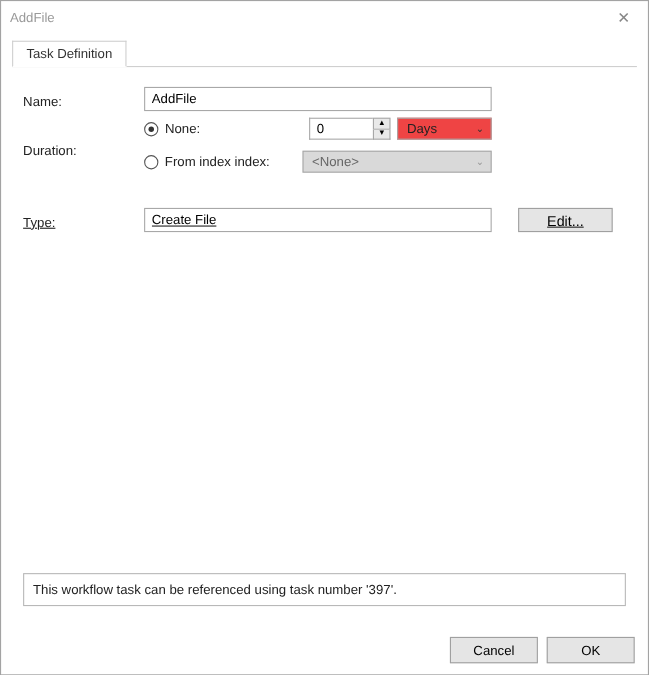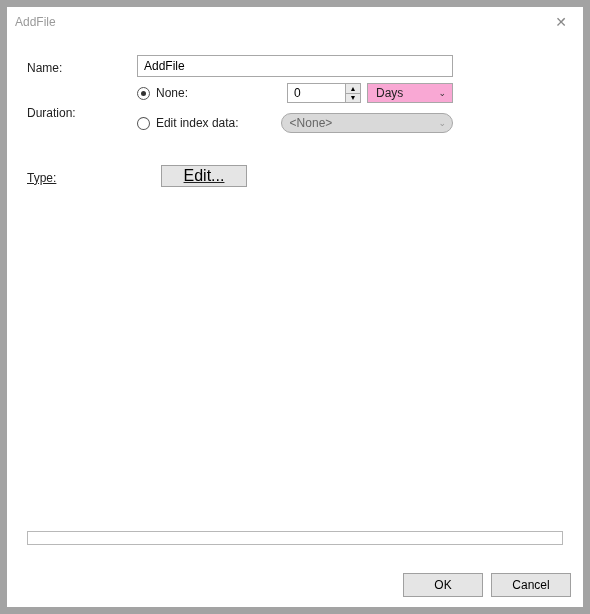--- a/index.html
+++ b/index.html
@@ -1,19 +1,19 @@
 <!DOCTYPE html>
 <html><head>
 <meta charset="utf-8">
 <style>
   * { box-sizing: border-box; font-family: "Segoe UI", Tahoma, sans-serif; }
   html, body { margin: 0; padding: 0; }
   body { width: 590px; height: 614px; background: #fff; }
 
-  .window { width: 590px; height: 614px; border: 7px solid #a3a3a3; display: flex; flex-direction: column; background: #fff; }
+  .window { width: 590px; height: 614px; border: 1px solid #a3a3a3; display: flex; flex-direction: column; background: #fff; }
 
   .titlebar { height: 30px; display: flex; align-items: center; justify-content: space-between; padding: 0 0 0 8px; color: #9a9a9a; font-size: 12px; }
   .titlebar .close { width: 44px; height: 30px; display: flex; align-items: center; justify-content: center; font-size: 14px; color: #888; }
 
   .client { flex: 1; display: flex; flex-direction: column; }
 
   .tabstrip { position: relative; height: 24px; margin: 6px 10px 0 10px; }
   .tabstrip::after { 
     content: ""; position: absolute; left: 0; right: 0; bottom: 0; height: 1px; background: #cfcfcf;
   }
@@ -40,48 +40,51 @@
   .dur-line { display: flex; align-items: center; height: 24px; margin-bottom: 6px; }
   .radio { width: 13px; height: 13px; border-radius: 50%; border: 1px solid #555; margin-right: 6px; display: inline-flex; align-items: center; justify-content: center; background: #fff; }
   .radio.checked::after { content: ""; width: 5px; height: 5px; border-radius: 50%; background: #333; }
   .radio-lbl { }
   .num-wrap { display: flex; margin-left: auto; }
   .num-input { width: 58px; height: 20px; border: 1px solid #a8a8a8; border-right: none; padding: 0 6px; font-size: 12px; }
   .spin { width: 16px; display: flex; flex-direction: column; }
   .spin button { flex: 1; border: 1px solid #a8a8a8; background: #e9e9e9; font-size: 7px; line-height: 1; padding: 0; }
   .spin button + button { border-top: none; }
 
-  .combo { position: relative; height: 20px; border: 1px solid #a8a8a8; background: #f9a8d4; display: flex; align-items: center; padding: 0 22px 0 8px; font-size: 12px; margin-left: 6px; }
+  .combo { position: relative; height: 20px; border: 1px solid #a8a8a8; background: #ef4444; display: flex; align-items: center; padding: 0 22px 0 8px; font-size: 12px; margin-left: 6px; }
   .combo.days { width: 86px; }
   .combo .chev { position: absolute; right: 6px; top: 50%; transform: translateY(-50%); font-size: 9px; color: #333; }
-  .combo.none { width: 174px; background: #d9d9d9; color: #666; margin-left: 14px; border-radius: 10px; }
+  .combo.none { width: 174px; background: #d9d9d9; color: #666; margin-left: 14px; }
   .combo.none .chev { color: #999; }
 
   .from-line .radio-lbl { width: 112px; }
 
   .type-row .tin { width: 316px; }
-  .edit-btn { margin-left: 24px; width: 86px; height: 22px; border: 1px solid #a0a0a0; background: #e5e5e5; font-size: 16px; }
+  .edit-btn { margin-left: 24px; width: 86px; height: 22px; border: 1px solid #a0a0a0; background: #e5e5e5; font-size: 13px; }
 
   .ref-box { margin-top: auto; border: 1px solid #b8b8b8; padding: 6px 8px; font-size: 12px; line-height: 1.35; color: #222; }
 
   .footer { height: 44px; display: flex; align-items: center; justify-content: flex-end; gap: 8px; padding: 0 12px; }
   .footer button { width: 80px; height: 24px; border: 1px solid #a0a0a0; background: #e5e5e5; font-size: 12px; }
 </style>
 </head>
 <body>
 
 <div class="window">
 
   <div class="titlebar">
     <span>AddFile</span>
     <div class="close">✕</div>
   </div>
 
   <div class="client">
 
+    <div class="tabstrip">
+      <div class="tab">Task Definition</div>
+    </div>
 
     <div class="tabpage">
 
       <div class="form">
 
         <div class="row">
           <div class="lbl">Name:</div>
           <input class="tin name-input" value="AddFile" style="">
         </div>
 
@@ -100,41 +103,43 @@
                 </div>
               </div>
               <div class="combo days">
                 <span>Days</span>
                 <span class="chev">⌄</span>
               </div>
             </div>
 
             <div class="dur-line from-line">
               <span class="radio"></span>
-              <span class="radio-lbl">Edit index data:</span>
+              <span class="radio-lbl">From index index:</span>
               <div class="combo none">
                 <span>&lt;None&gt;</span>
                 <span class="chev">⌄</span>
               </div>
             </div>
 
           </div>
         </div>
 
         <div class="row type-row" style="margin-top:24px;text-decoration:underline;">
           <div class="lbl">Type:</div>
+          <input class="tin readonly" readonly="" value="Create File" style="">
           <button class="edit-btn">Edit...</button>
         </div>
 
       </div>
 
       <div class="ref-box">
+        <div>This workflow task can be referenced using task number '397'.</div>
       </div>
 
     </div>
 
     <div class="footer">
+      <button>Cancel</button>
       <button>OK</button>
-      <button>Cancel</button>
     </div>
 
   </div>
 </div>
 
 </body></html>

